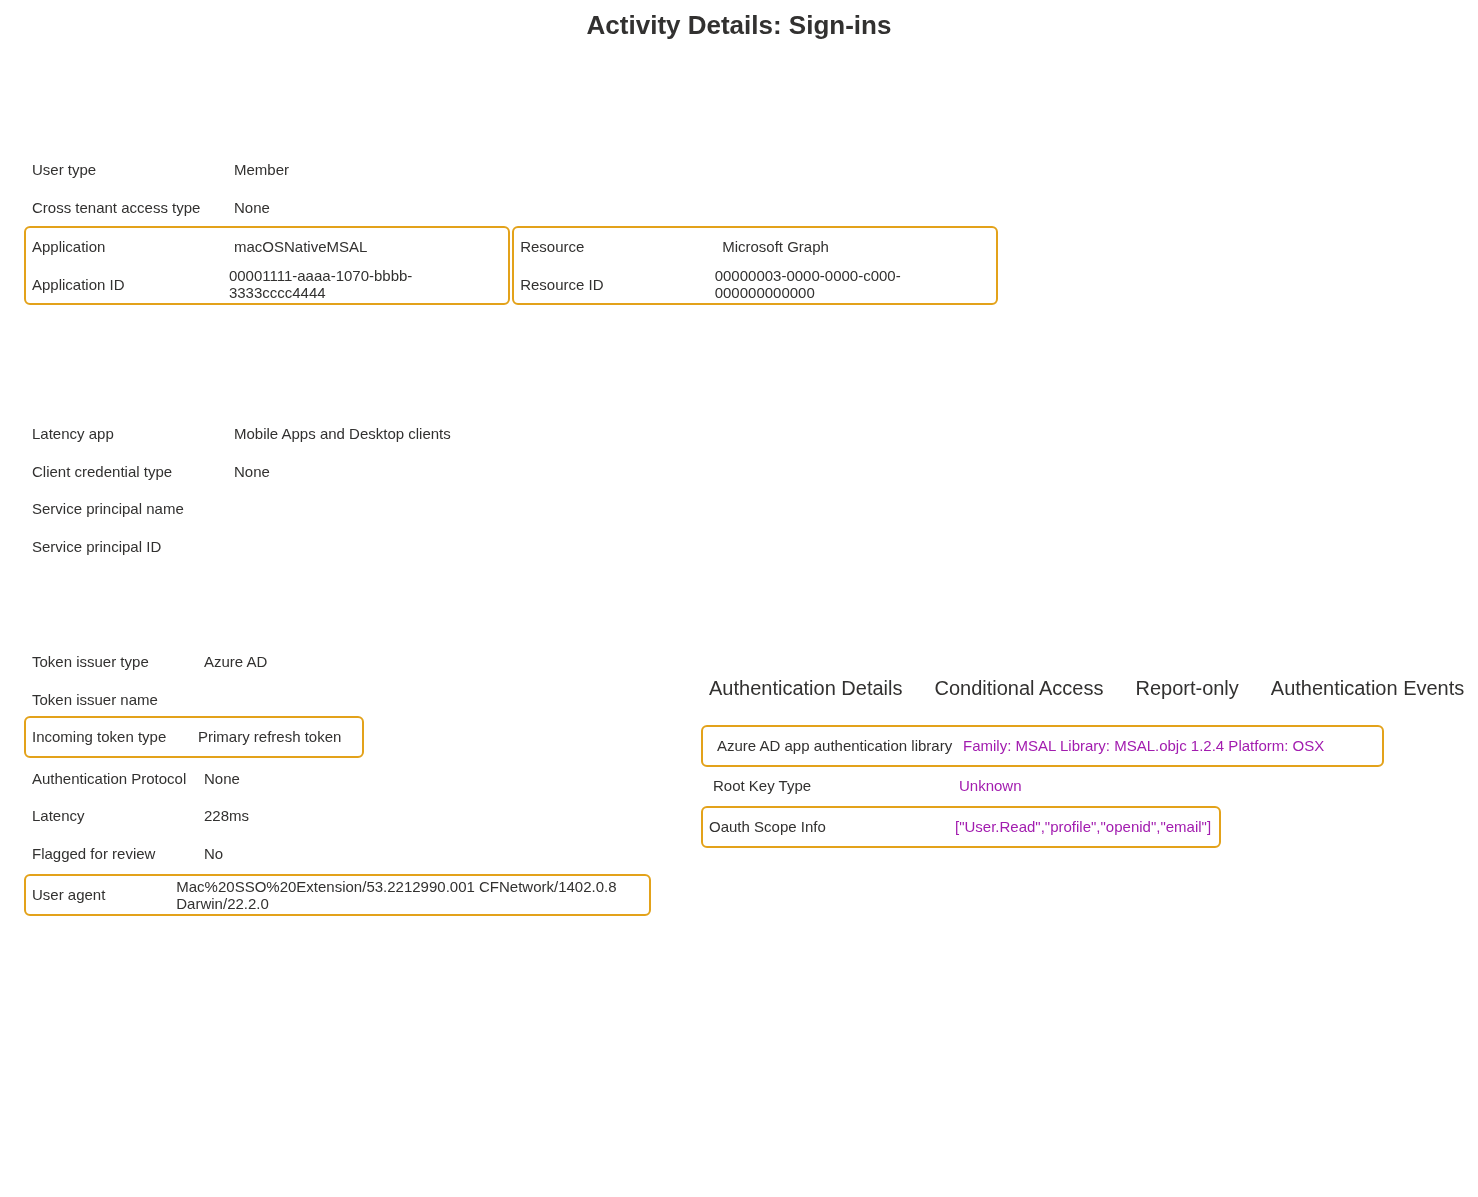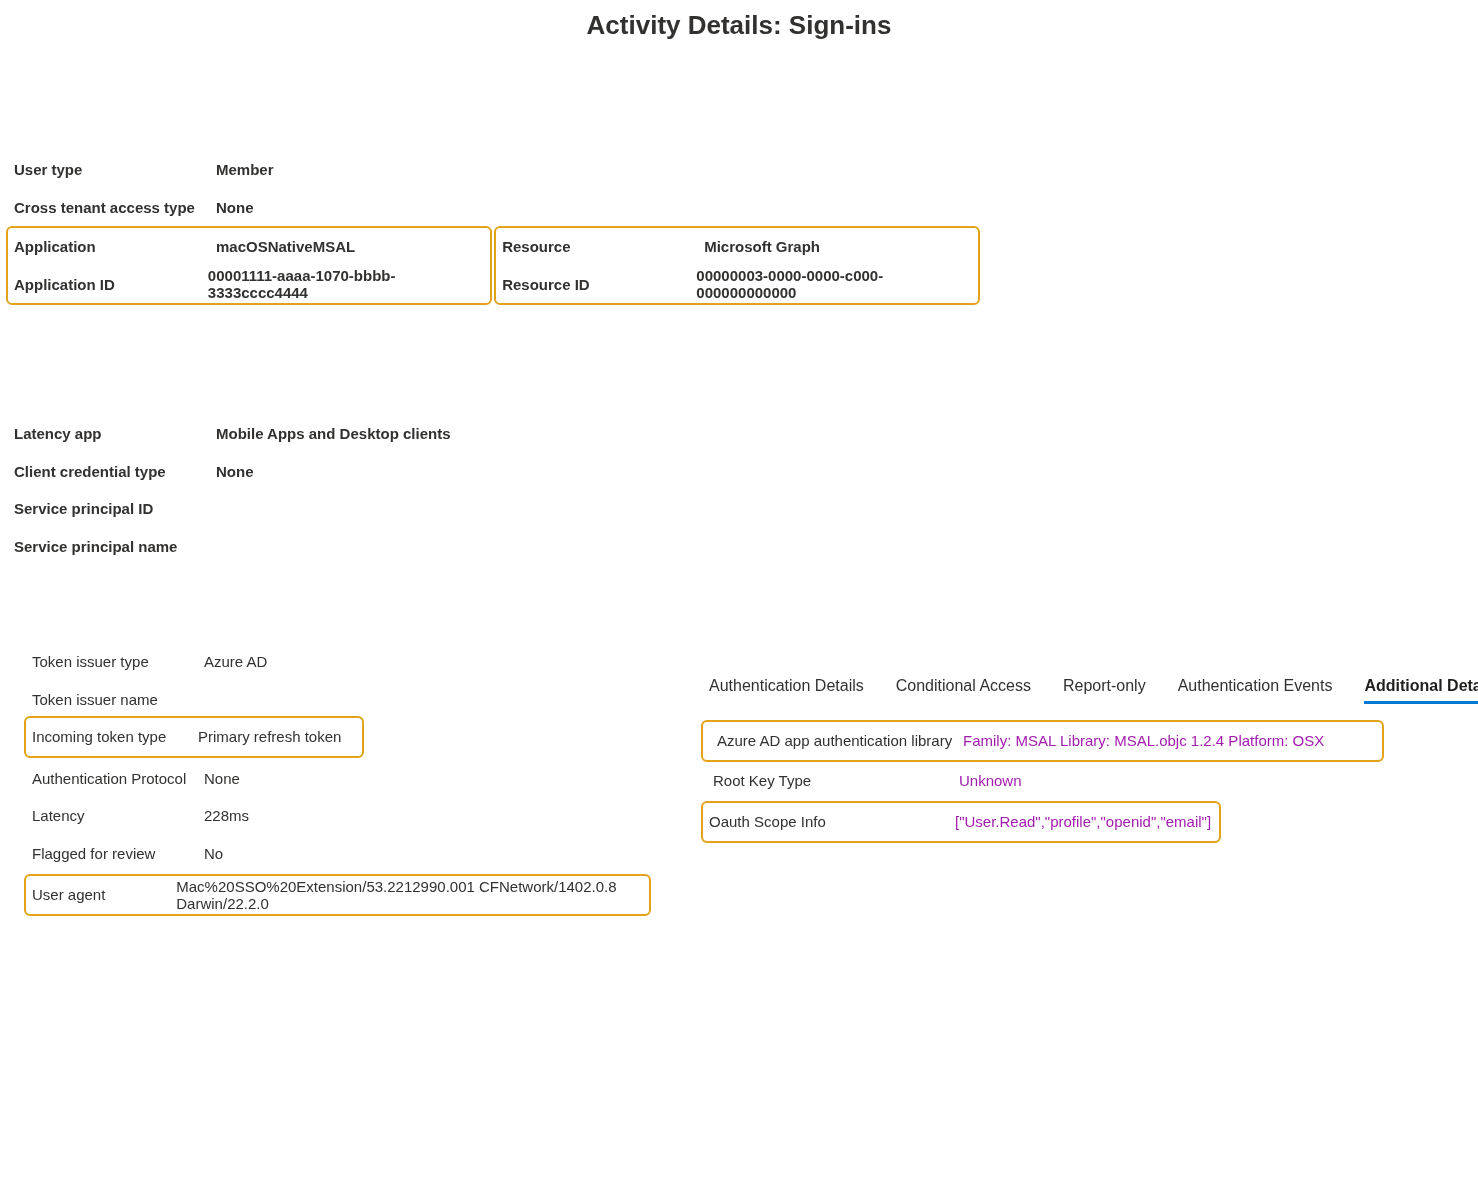--- a/index.html
+++ b/index.html
@@ -16,21 +16,21 @@
       width: 1478px;
     }
     h1 {
       font-size: 26px;
       font-weight: 600;
       color: #323130;
       margin-bottom: 110px;
       text-align: center;
     }
     .fields-section {
-      font-weight: bold;
+      margin-left: 18px;
     }
     .row {
       display: flex;
       height: 37.5px;
       align-items: center;
     }
     .label {
       width: 202px;
       color: #323130;
     }
@@ -78,21 +78,21 @@
       margin-left: 50px;
       margin-top: 34px;
     }
     .tabs {
       display: flex;
       gap: 32px;
       margin-bottom: 18px;
       margin-left: 2px;
     }
     .tab {
-      font-size: 16px;
+      font-size: 20px;
       color: #323130;
       padding-bottom: 6px;
       cursor: pointer;
       white-space: nowrap;
       text-align: right;
     }
     .tab.active {
       font-weight: 600;
       color: #201f1e;
       border-bottom: 3px solid #0078d4;
@@ -173,25 +173,25 @@
 
   <div class="row">
     <div class="label">Latency app</div>
     <div class="value">Mobile Apps and Desktop clients</div>
   </div>
   <div class="row">
     <div class="label">Client credential type</div>
     <div class="value">None</div>
   </div>
   <div class="row">
+    <div class="label">Service principal name</div>
+    <div class="value"></div>
+  </div>
+  <div class="row">
     <div class="label">Service principal ID</div>
-    <div class="value"></div>
-  </div>
-  <div class="row">
-    <div class="label">Service principal name</div>
     <div class="value"></div>
   </div>
 
   <div class="gap-small"></div>
 </div>
 
 <div class="lower-columns">
 
   <div class="left-col">
     <div class="row">

